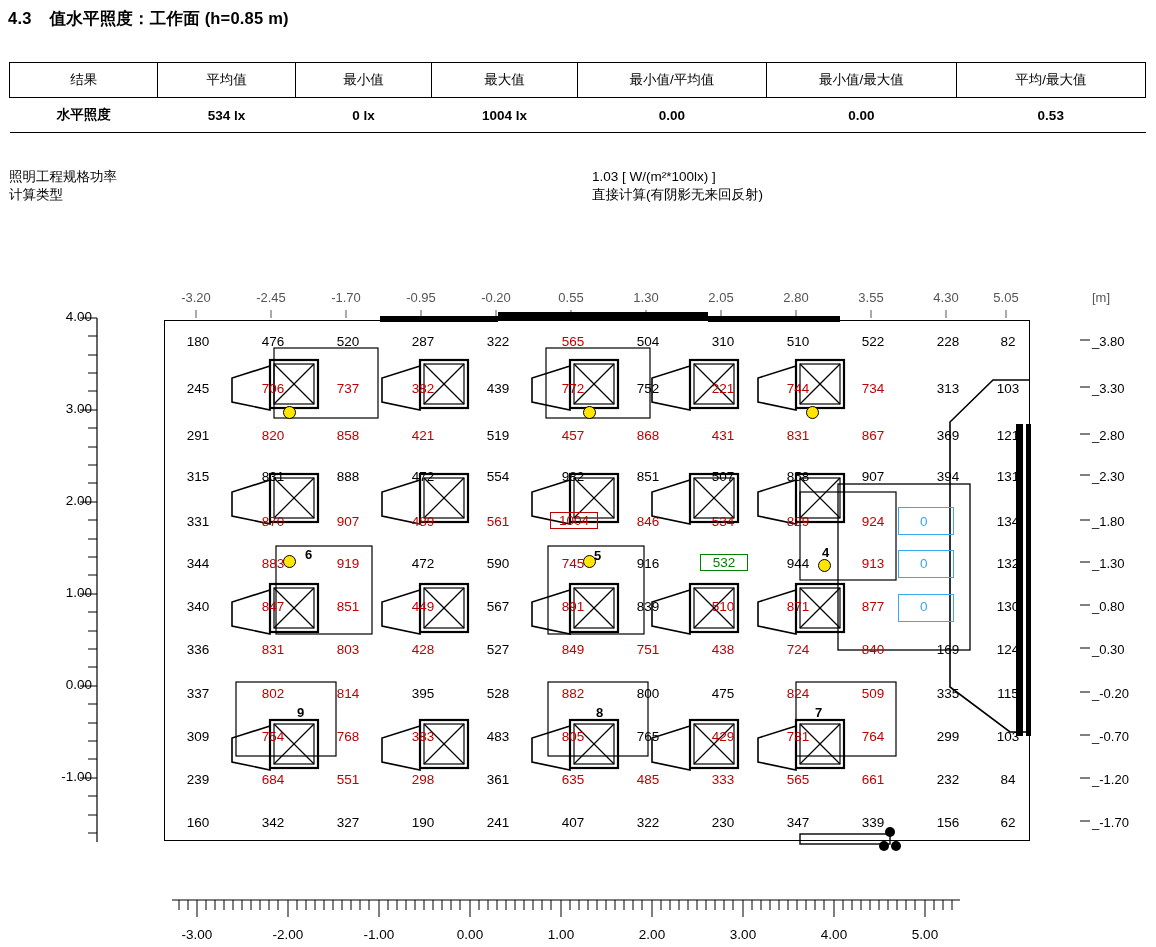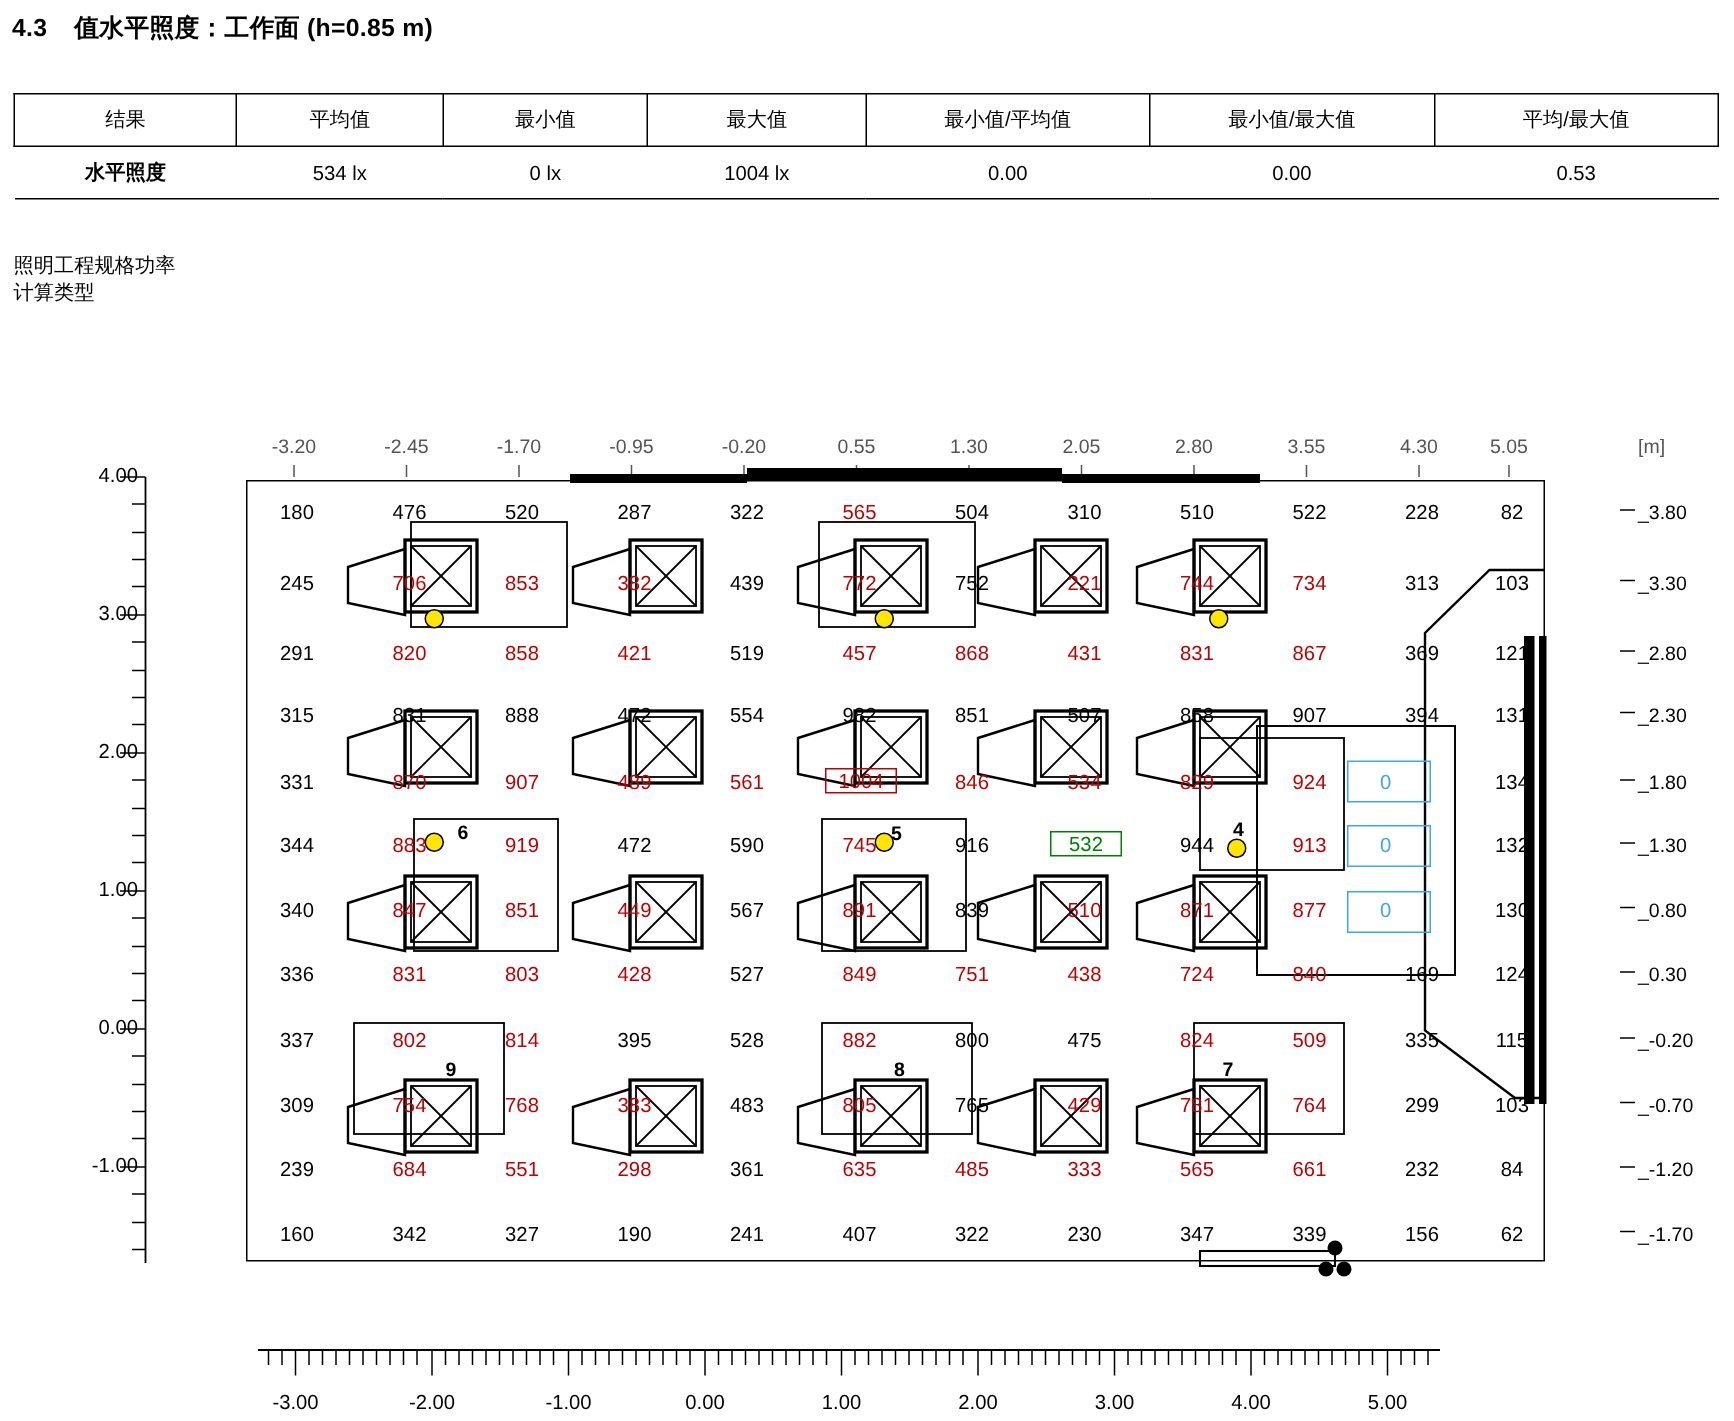--- a/index.html
+++ b/index.html
@@ -35,21 +35,21 @@
   .res-table thead th{
     border-top:1px solid #000;
     border-bottom:1px solid #000;
     border-left:1px solid #000;
     border-right:1px solid #000;
     height:26px;
   }
   .res-table tbody td{
     border-bottom:1px solid #000;
     height:26px;
-    font-weight:normal;
+    font-weight:bold;
   }
   .res-table tbody td.first{font-weight:bold;}
 
   
   .info{
     position:absolute;font-size:13.5px;line-height:18px;white-space:nowrap;
   }
   .info-left{left:9px;top:168px;}
   .info-right{left:592px;top:168px;}
 
@@ -132,20 +132,24 @@
         <td>0.00</td>
         <td>0.00</td>
         <td>0.53</td>
       </tr>
     </tbody>
   </table>
 
   <div class="info info-left">
     <div>照明工程规格功率</div>
     <div>计算类型</div>
+  </div>
+  <div class="info info-right">
+    <div>1.03 [ W/(m²*100lx) ]</div>
+    <div>直接计算(有阴影无来回反射)</div>
   </div>
 
   <div class="plot">
 
     <div class="unit-label">[m]</div>
 
     <div class="top-tick-label" style="left:168px;top:28px">-3.20</div>
     <div class="top-tick-label" style="left:243px;top:28px">-2.45</div>
     <div class="top-tick-label" style="left:318px;top:28px">-1.70</div>
     <div class="top-tick-label" style="left:393px;top:28px">-0.95</div>
@@ -523,21 +527,21 @@
     <div class="val" style="left:547px;top:72px">565</div>
     <div class="val blk" style="left:622px;top:72px">504</div>
     <div class="val blk" style="left:697px;top:72px">310</div>
     <div class="val blk" style="left:772px;top:72px">510</div>
     <div class="val blk" style="left:847px;top:72px">522</div>
     <div class="val blk" style="left:922px;top:72px">228</div>
     <div class="val blk" style="left:982px;top:72px">82</div>
 
     <div class="val blk" style="left:172px;top:119px">245</div>
     <div class="val" style="left:247px;top:119px">706</div>
-    <div class="val" style="left:322px;top:119px">853</div>
+    <div class="val" style="left:322px;top:119px">737</div>
     <div class="val" style="left:397px;top:119px">382</div>
     <div class="val blk" style="left:472px;top:119px">439</div>
     <div class="val" style="left:547px;top:119px">772</div>
     <div class="val blk" style="left:622px;top:119px">752</div>
     <div class="val" style="left:697px;top:119px">221</div>
     <div class="val" style="left:772px;top:119px">744</div>
     <div class="val" style="left:847px;top:119px">734</div>
     <div class="val blk" style="left:922px;top:119px">313</div>
     <div class="val blk" style="left:982px;top:119px">103</div>
 

